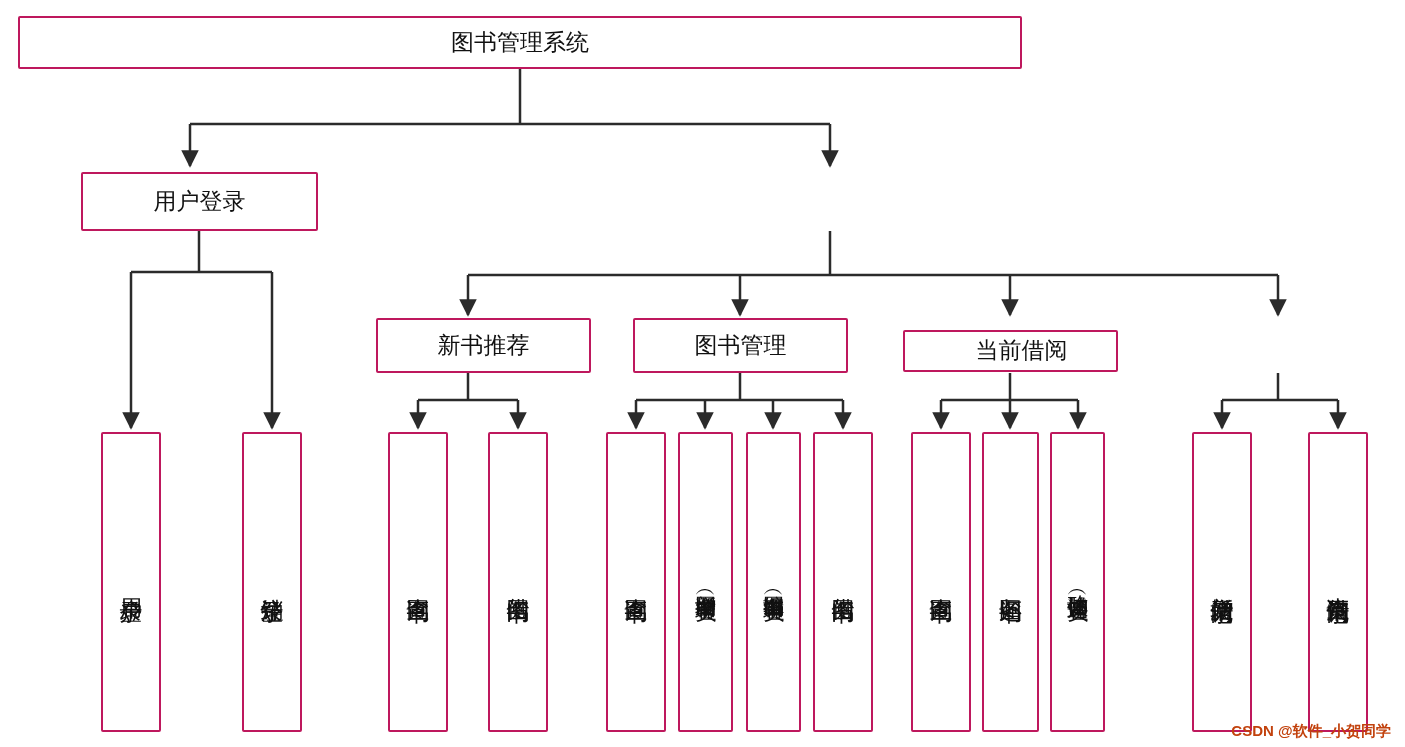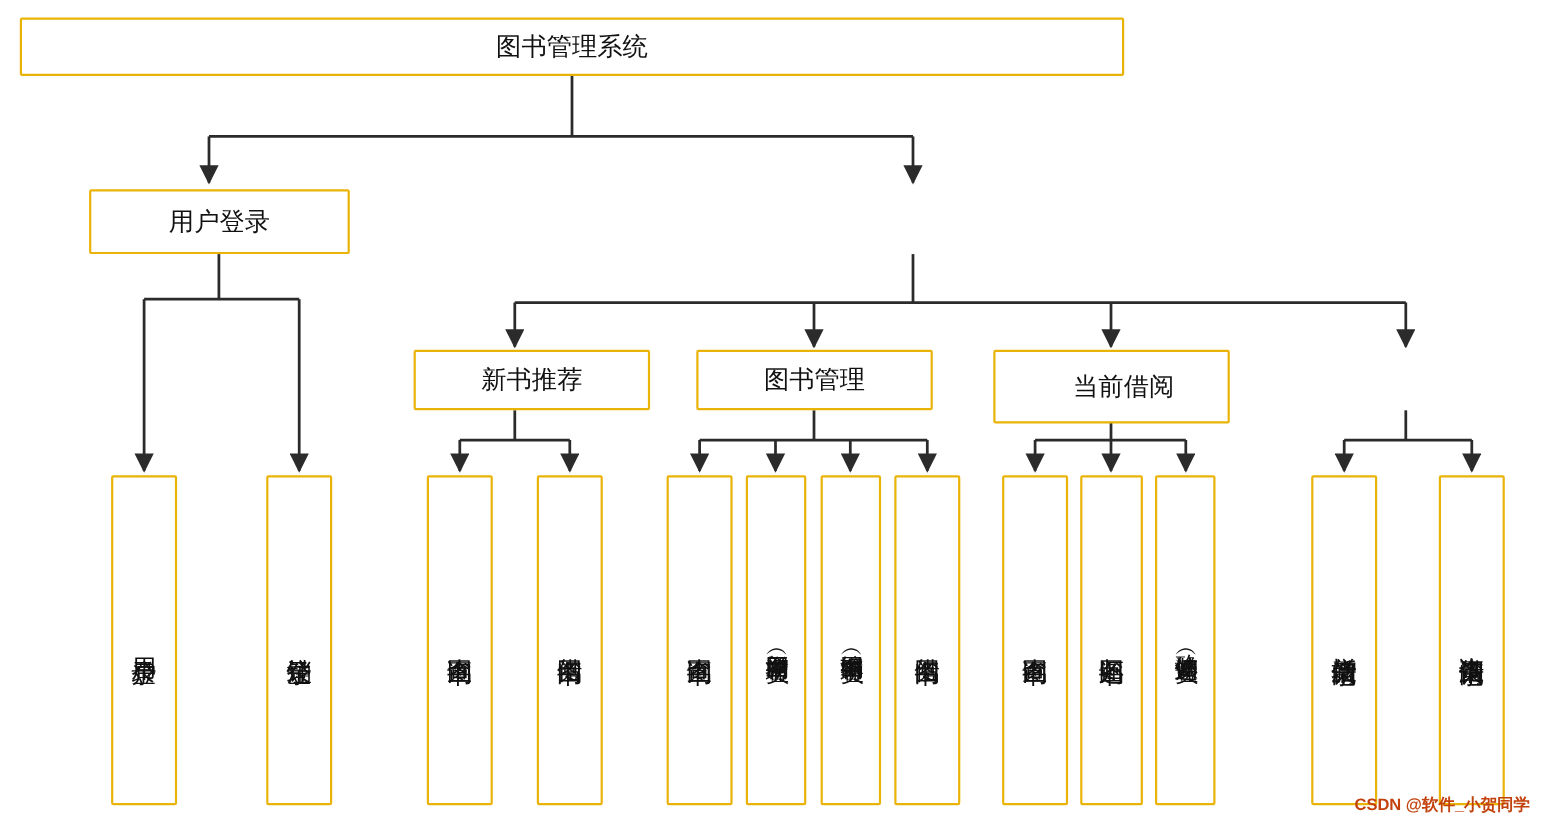--- a/index.html
+++ b/index.html
@@ -22,21 +22,21 @@
     position: absolute;
     left: 0;
     top: 0;
     width: 1405px;
     height: 747px;
     pointer-events: none;
   }
   .node {
     position: absolute;
     box-sizing: border-box;
-    border: 2px solid #eab308;
+    border: 2px solid #be185d;
     background: #ffffff;
     display: flex;
     align-items: center;
     justify-content: center;
     text-align: center;
     border-radius: 2px;
   }
   .node.horiz {
     font-size: 23px;
     line-height: 1.2;
@@ -119,21 +119,21 @@
 
   <div class="node horiz" style="left:18px; top:16px; width:1004px; height:53px;">图书管理系统</div>
 
   <div class="node horiz" style="left:81px; top:172px; width:237px; height:59px;">用户登录</div>
 
 
   <div class="node horiz" style="left:361px; top:318px; width:215px; height:55px;margin-left:15px;">新书推荐</div>
 
   <div class="node horiz" style="left:633px; top:318px; width:215px; height:55px;">图书管理</div>
 
-  <div class="node horiz" style="left:903px; top:318px; width:215px; height:67px;padding-left:22px;">当前借阅</div>
+  <div class="node horiz" style="left:903px; top:330px; width:215px; height:42px;padding-left:22px;">当前借阅</div>
 
 
   <div class="node vert" style="left:101px; top:432px; width:60px; height:300px;">用户登录</div>
 
   <div class="node vert" style="left:242px; top:432px; width:60px; height:300px;">注销登录</div>
 
   <div class="node vert" style="left:388px; top:432px; width:60px; height:300px;">查询图书</div>
 
   <div class="node vert" style="left:488px; top:432px; width:60px; height:300px;">借阅图书</div>
 

